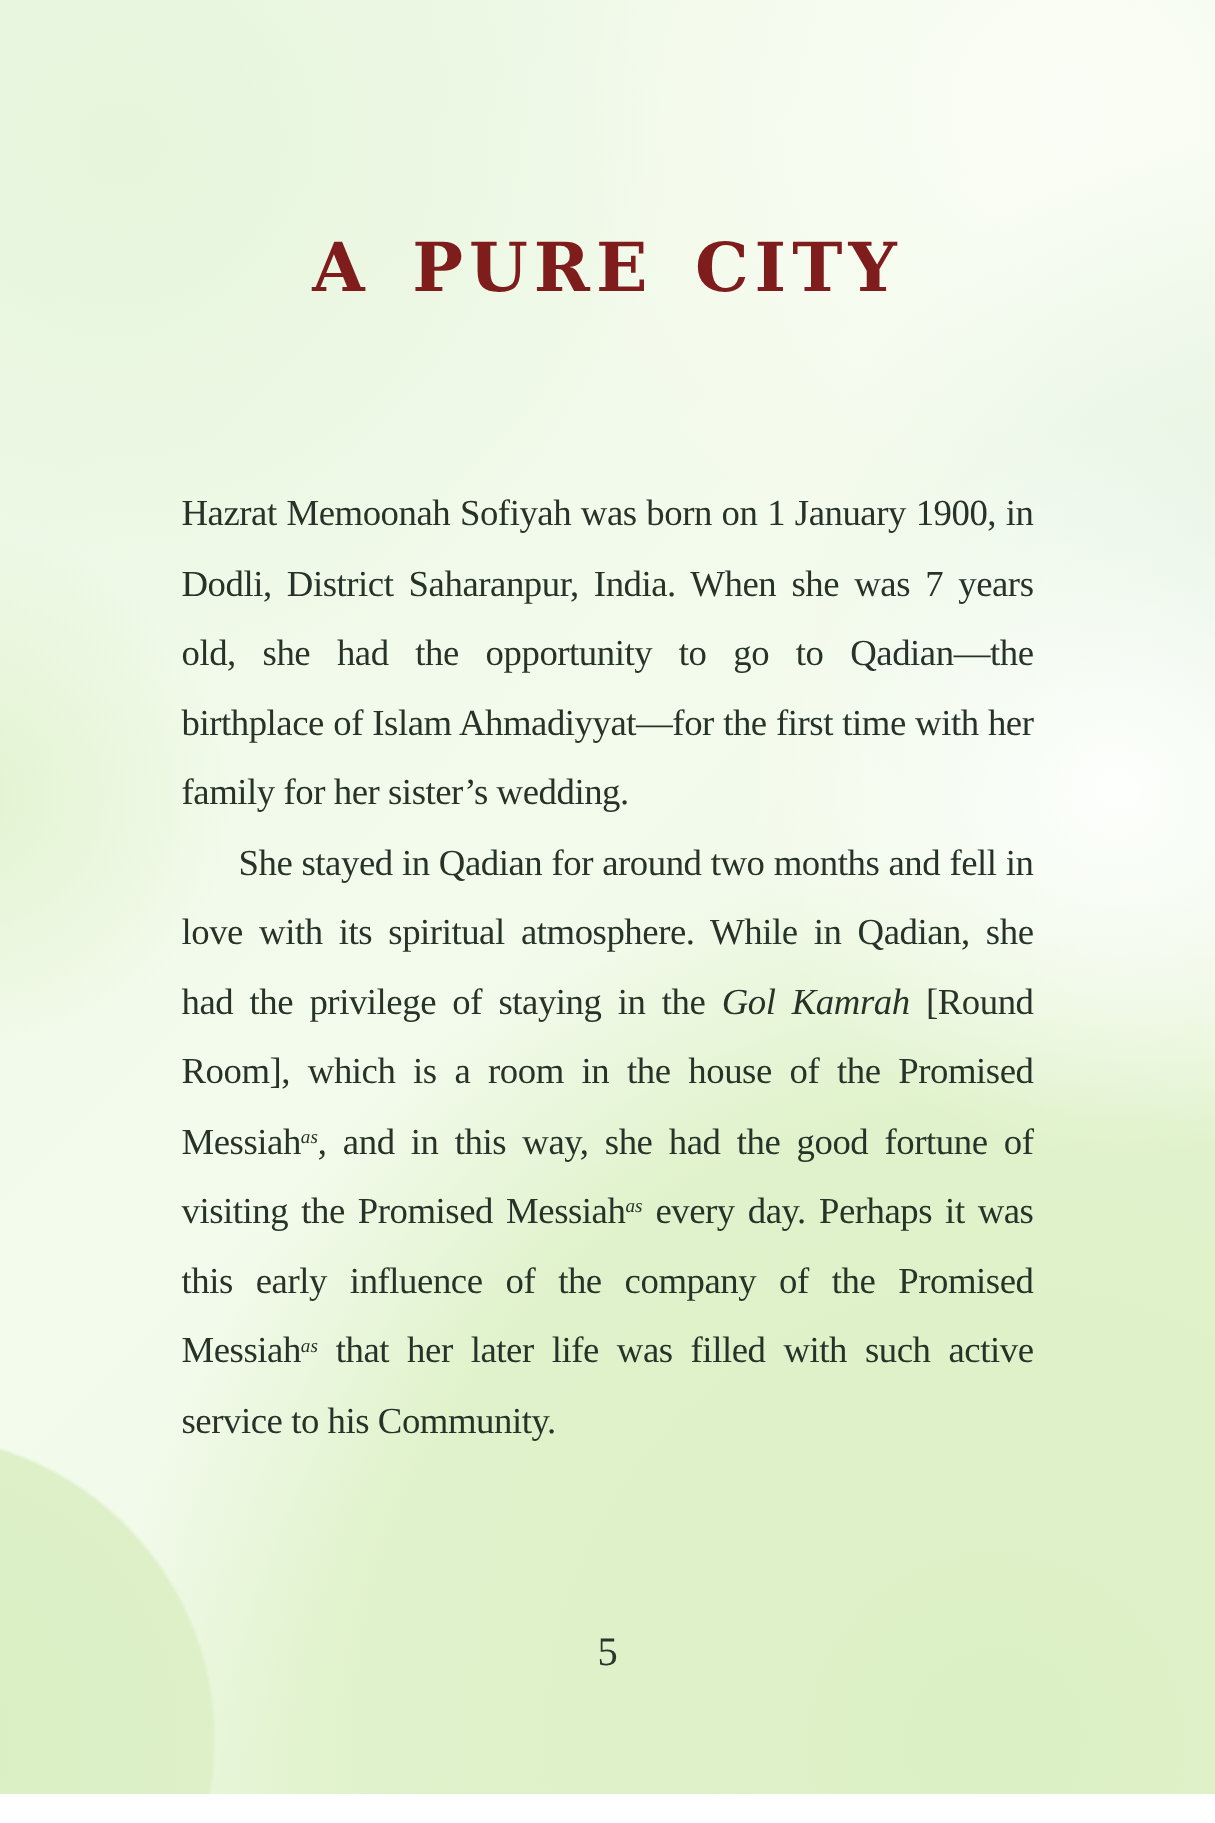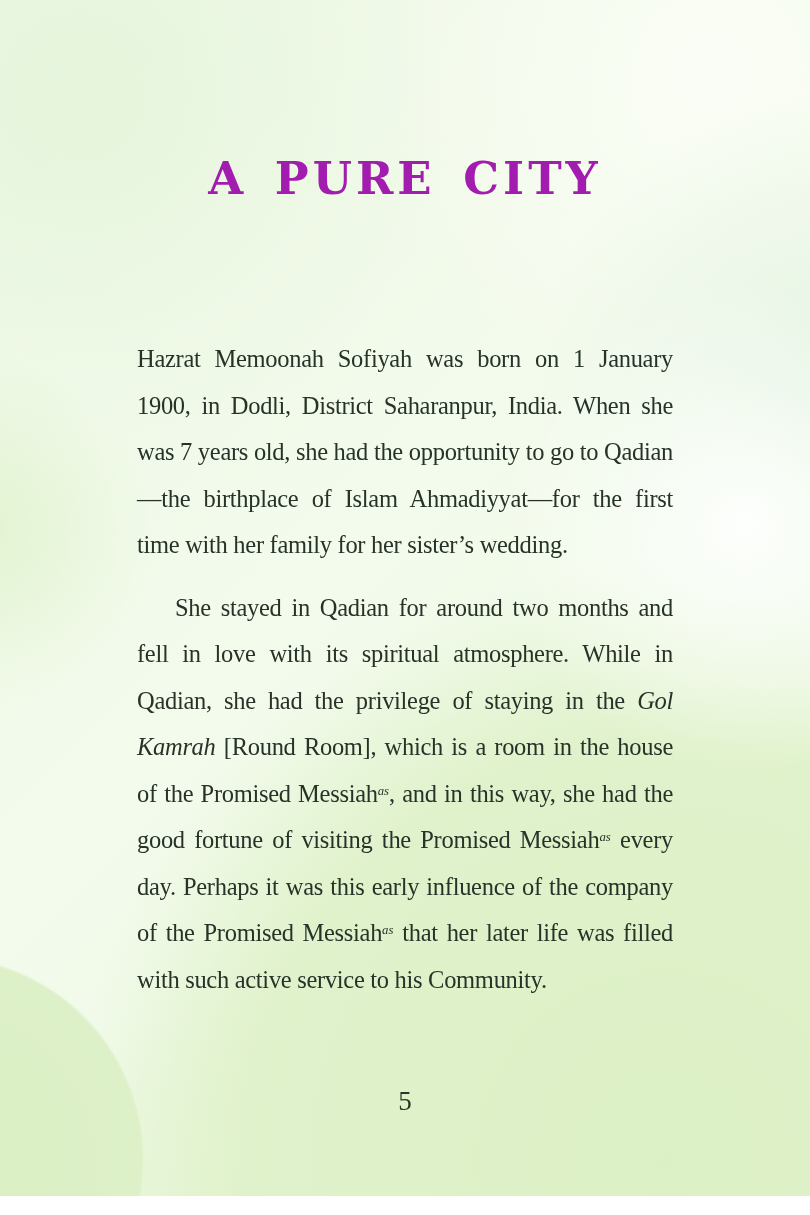--- a/index.html
+++ b/index.html
@@ -49,21 +49,21 @@
     left: 121px;
     top: 320px;
     width: 568px;
     font-size: 24.5px;
     letter-spacing: -0.3px;
     line-height: 46.5px;
     color: #273329;
     text-align: justify;
   }
   .body-text p {
-    margin: 16px;
+    margin: 0;
     padding: 0;
   }
   .body-text p.indent {
     text-indent: 38px;
   }
   .body-text sup {
     font-size: 0.52em;
     line-height: 0;
     position: relative;
     top: -0.55em;
@@ -80,21 +80,21 @@
     font-size: 27px;
     color: #2a362c;
   }
 </style>
 </head>
 <body>
 
 <div class="page">
   <div class="page-bg"></div>
 
-  <div class="chapter-title" style="color: #a21caf;">A PURE CITY</div>
+  <div class="chapter-title" style="color: #7f1d1d;">A PURE CITY</div>
 
   <div class="body-text">
       <p class=""><span>Hazrat Memoonah Sofiyah was born on 1 January 1900, in Dodli, District Saharanpur, India. When she was 7 years old, she had the opportunity to go to Qadian—the birthplace of Islam Ahmadiyyat—for the first time with her family for her sister’s wedding.</span></p>
       <p class="indent"><span>She stayed in Qadian for around two months and fell in love with its spiritual atmosphere. While in Qadian, she had the privilege of staying in the </span><i>Gol Kamrah</i><span> [Round Room], which is a room in the house of the Promised Messiah</span><sup>as</sup><span>, and in this way, she had the good fortune of visiting the Promised Messiah</span><sup>as</sup><span> every day. Perhaps it was this early influence of the company of the Promised Messiah</span><sup>as</sup><span> that her later life was filled with such active service to his Community.</span></p>
     </div>
 
   <div class="page-number">5</div>
 </div>
 
 </body></html>

